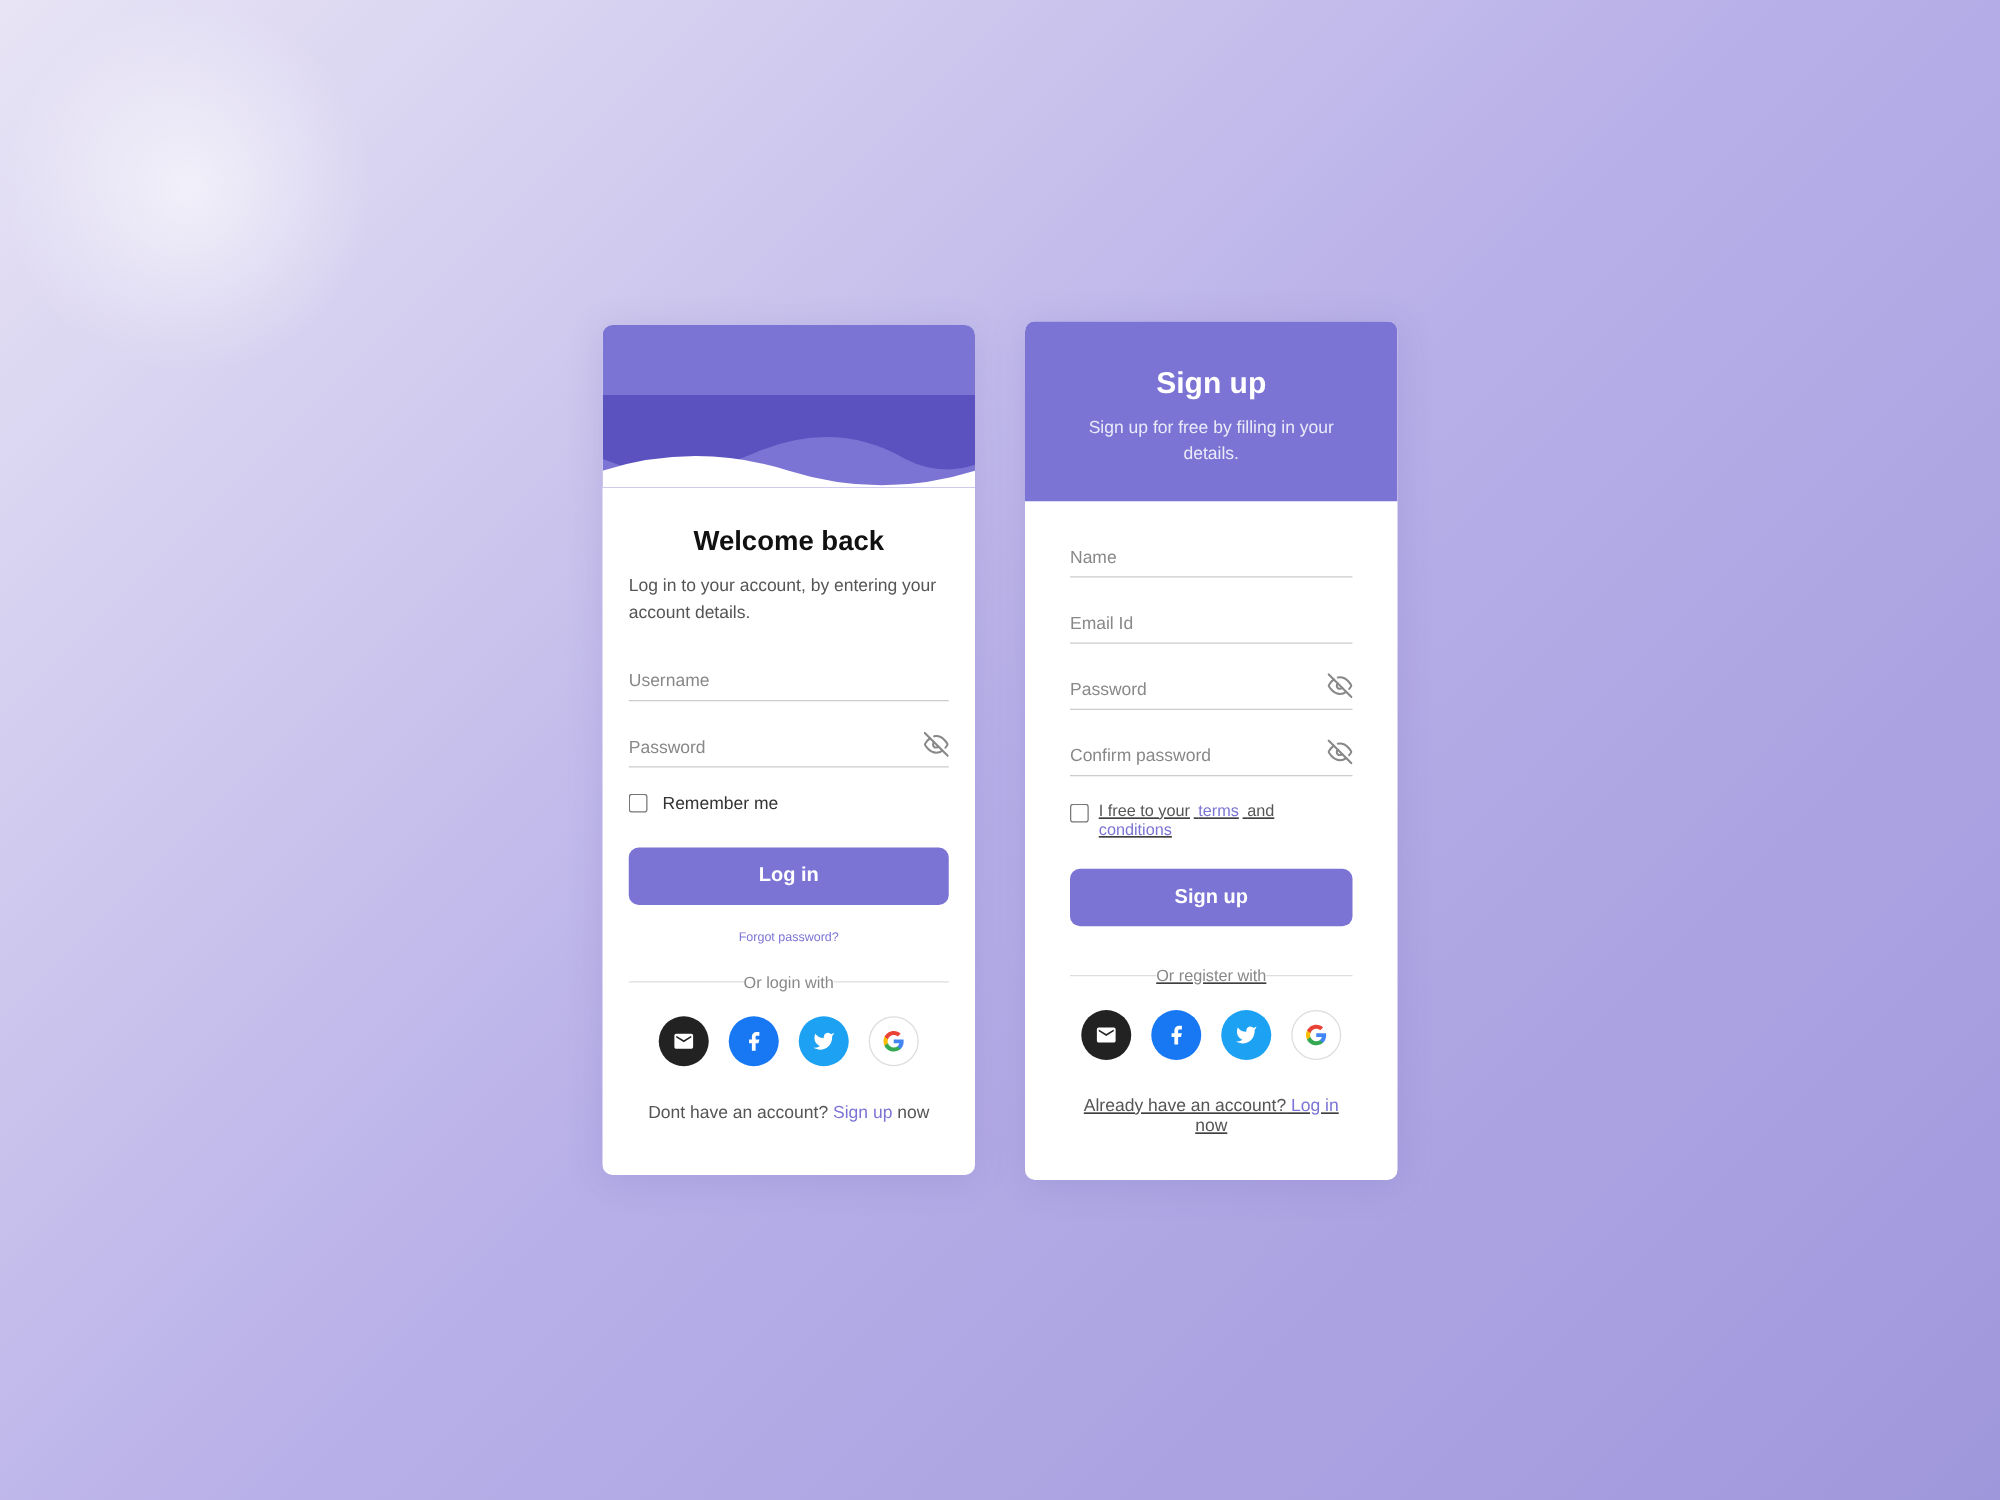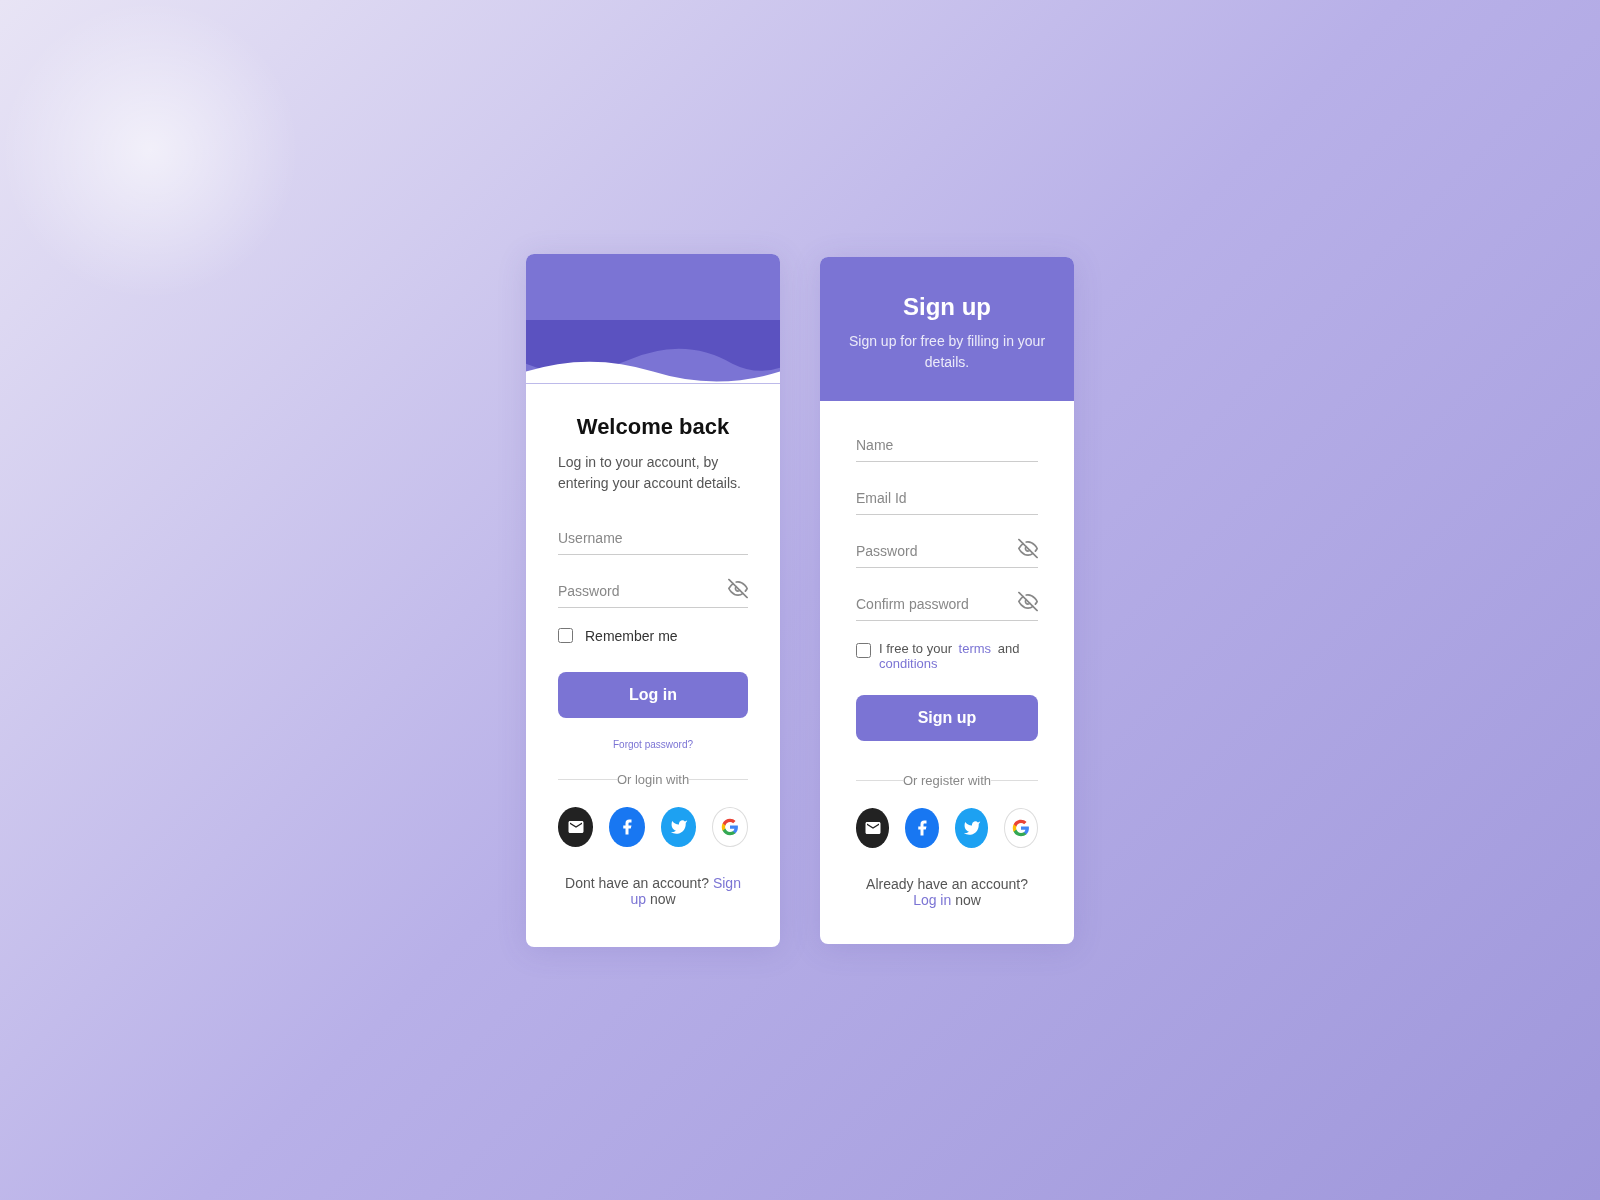--- a/index.html
+++ b/index.html
@@ -21,21 +21,21 @@
       position: absolute;
       top: 0; left: 0;
       width: 300px; height: 300px;
       background: radial-gradient(circle, rgba(255,255,255,0.6) 0%, transparent 70%);
     }
 
     .card {
       background: #fff;
       border-radius: 8px;
       box-shadow: 0 4px 30px rgba(80, 70, 160, 0.15);
-      width: 254px;
+      width: 298px;
       overflow: hidden;
       position: relative;
     }
 
     
     .login-card {
       min-height: 680px;
     }
 
     .wave-header {
@@ -47,21 +47,21 @@
     }
 
     .wave-header svg {
       position: absolute;
       bottom: 0;
       left: 0;
       width: 100%;
     }
 
     .login-body {
-      padding: 30px 32px 40px;
+      padding: 30px 21px 40px;
     }
 
     .login-title {
       font-size: 22px;
       font-weight: 700;
       text-align: center;
       color: #111;
       margin-bottom: 12px;
     }
 
@@ -236,20 +236,21 @@
     }
 
     .signup-header p {
       color: rgba(255,255,255,0.85);
       font-size: 14px;
       line-height: 1.5;
     }
 
     .signup-body {
       padding: 28px 36px 36px;
+      text-decoration: underline;
     }
 
     
     .terms-row {
       display: flex;
       align-items: flex-start;
       gap: 8px;
       margin-bottom: 24px;
       font-size: 13px;
       color: #555;

